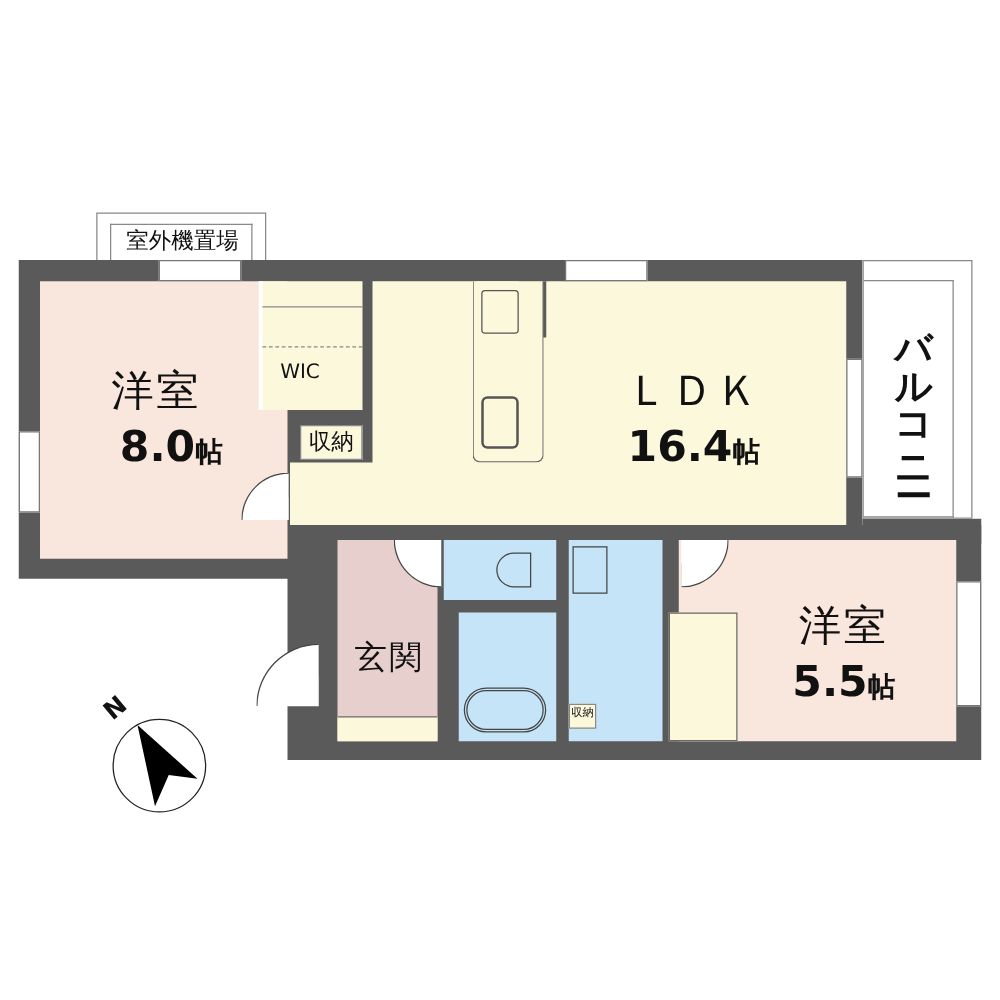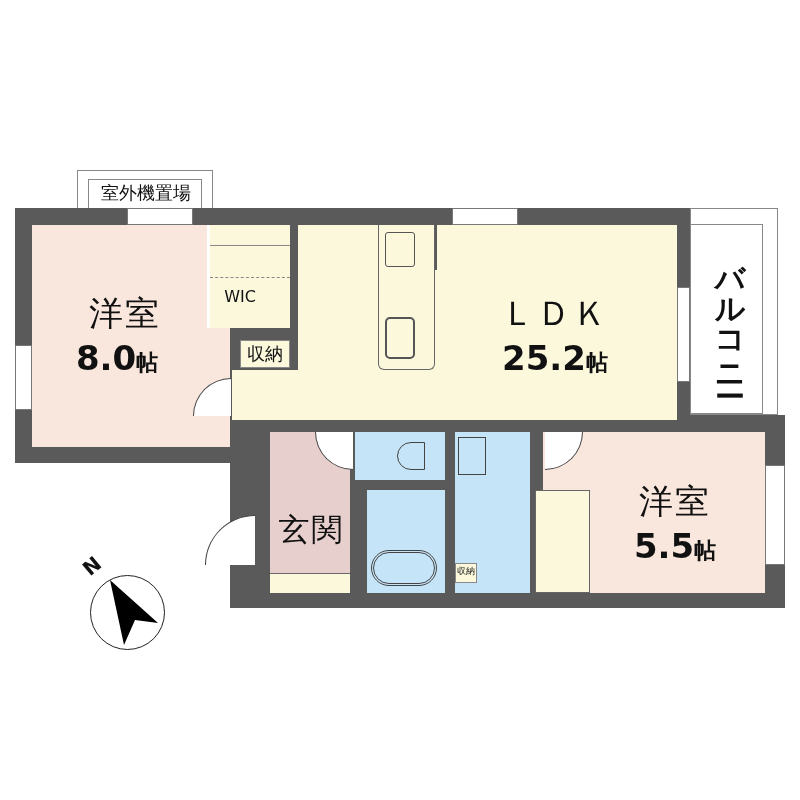--- a/index.html
+++ b/index.html
@@ -34,21 +34,21 @@
 
 <div class="abs" style="left:690px;top:208px;width:88px;height:207px;border:1px solid #888;background:#fff;">
   <div class="abs" style="left:0;top:15px;width:72px;height:190px;border:1px solid #888;border-left:none;"></div>
   <div class="label" style="left:16px;top:35px;width:40px;font-size:30px;font-weight:bold;writing-mode:vertical-rl;">バルコニー</div>
 </div>
 
 <div class="abs room-western" style="left:32px;top:225px;width:198px;height:222px;"></div>
 <div class="abs window" style="left:15px;top:345px;width:17px;height:65px;"></div>
 <div class="abs window" style="left:127px;top:208px;width:66px;height:17px;"></div>
 <div class="label big" style="left:60px;top:295px;width:130px;">洋室</div>
-<div class="label area" style="left:47px;top:340px;width:140px;">
+<div class="label area" style="left:67px;top:340px;width:140px;">
   <span>8.0</span><small>帖</small>
 </div>
 <div class="abs door-arc" style="left:193px;top:378px;width:38px;height:38px;border-radius:38px 0 0 0;border-right:none;border-bottom:none;"></div>
 
 <div class="abs room-storage" style="left:207px;top:225px;width:83px;height:103px;border-left:3px solid #fff;">
   <div class="abs" style="left:0;top:20px;width:80px;height:1px;background:#888;"></div>
   <div class="abs" style="left:0;top:52px;width:80px;height:0;border-top:1px dashed #888;"></div>
 </div>
 <div class="label" style="left:215px;top:288px;width:50px;font-size:16px;font-weight:normal;">WIC</div>
 
@@ -59,26 +59,26 @@
 <div class="abs room-ldk" style="left:232px;top:370px;width:70px;height:50px;"></div>
 <div class="abs wall" style="left:415px;top:225px;width:22px;height:45px;"></div>
 <div class="abs" style="left:378px;top:225px;width:57px;height:145px;border:1px solid #666;border-top:none;border-radius:0 0 6px 6px;background:#fbf8dc;">
   <div class="abs" style="left:6px;top:7px;width:30px;height:35px;border:1px solid #555;border-radius:3px;"></div>
   <div class="abs" style="left:6px;top:92px;width:30px;height:42px;border:2px double #555;border-radius:5px;"></div>
 </div>
 <div class="abs window" style="left:452px;top:208px;width:66px;height:17px;"></div>
 <div class="abs window" style="left:677px;top:287px;width:13px;height:95px;"></div>
 <div class="label big" style="left:480px;top:295px;width:150px;">ＬＤＫ</div>
 <div class="label area" style="left:480px;top:340px;width:150px;">
-  <span>25.2</span><small>帖</small>
+  <span>16.4</span><small>帖</small>
 </div>
 
 <div class="abs room-genkan" style="left:270px;top:432px;width:80px;height:161px;"></div>
 <div class="abs room-ldk" style="left:270px;top:573px;width:80px;height:20px;border-top:1px solid #666;"></div>
-<div class="label big" style="left:270px;top:512px;width:83px;font-size:31px;">玄関</div>
+<div class="label big" style="left:270px;top:512px;width:83px;font-size:26px;">玄関</div>
 <div class="abs door-arc" style="left:205px;top:515px;width:50px;height:50px;border-radius:50px 0 0 0;border-right:none;border-bottom:none;"></div>
 <div class="abs door-arc" style="left:315px;top:432px;width:38px;height:38px;border-radius:0 0 0 38px;border-top:none;border-right:none;"></div>
 
 <div class="abs room-wet" style="left:355px;top:432px;width:90px;height:48px;">
   <div class="abs" style="left:42px;top:10px;width:28px;height:28px;border:1px solid #444;border-radius:50% 0 0 50%;"></div>
 </div>
 
 <div class="abs room-wet" style="left:367px;top:490px;width:78px;height:103px;">
   <div class="abs" style="left:4px;top:60px;width:66px;height:36px;border:3px double #444;border-radius:18px;"></div>
 </div>

